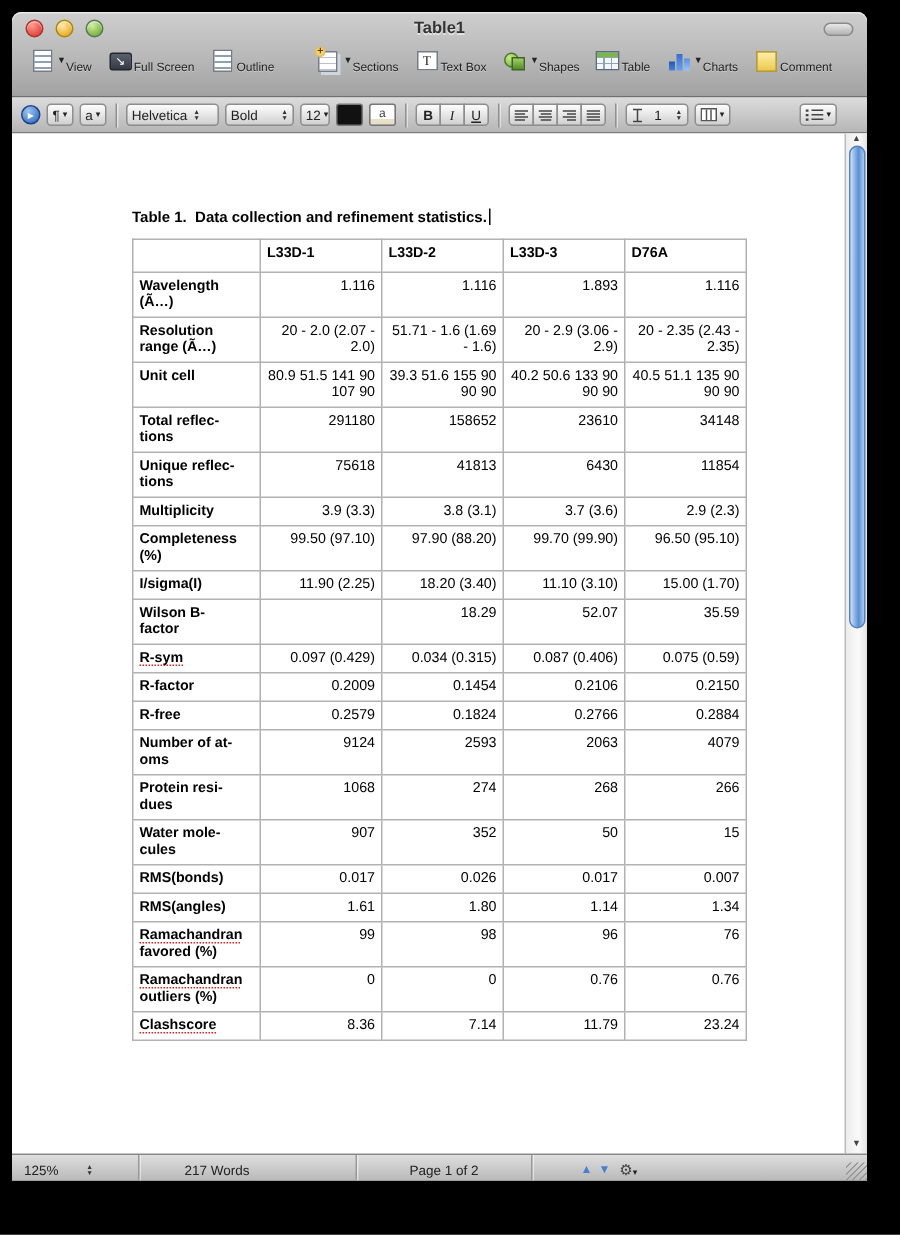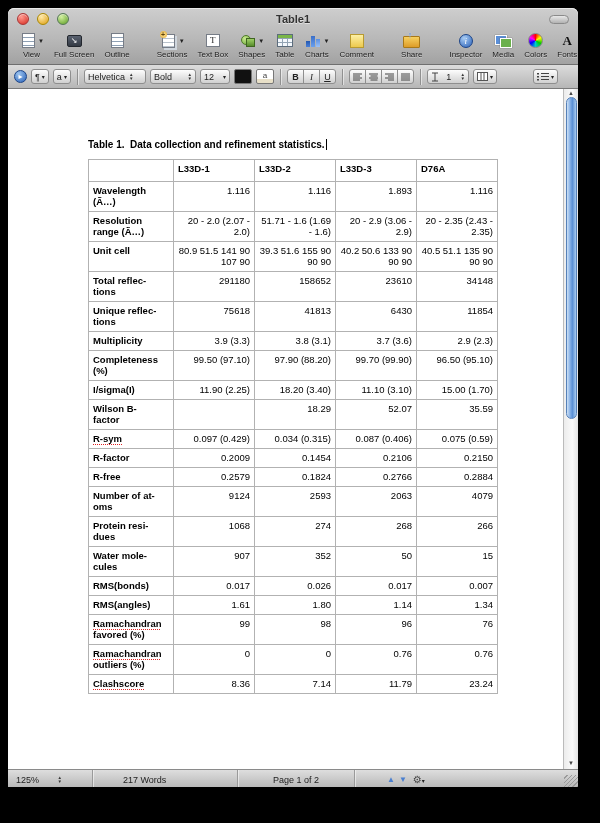--- a/index.html
+++ b/index.html
@@ -9,21 +9,21 @@
   .chrome-top{background:linear-gradient(#cecece,#b8b8b8 55%,#a2a2a2);border-bottom:1px solid #6f6f6f;}
   .titlebar{height:22px;position:relative;display:flex;align-items:center;border-radius:6px 6px 0 0;box-shadow:inset 0 1px 0 rgba(255,255,255,.55);}
   .lights{position:absolute;left:9px;top:5px;display:flex;gap:8px;}
   .light{width:12px;height:12px;border-radius:50%;box-shadow:inset 0 1px 1px rgba(255,255,255,.6);}
   .light.red{background:radial-gradient(circle at 35% 30%,#ff9a90,#e24b40 70%);border:1px solid #a33; box-sizing:border-box;}
   .light.yellow{background:radial-gradient(circle at 35% 30%,#ffe9a8,#e7b33c 70%);border:1px solid #a80;box-sizing:border-box;}
   .light.green{background:radial-gradient(circle at 35% 30%,#d2f0a0,#7fb547 70%);border:1px solid #575;box-sizing:border-box;}
   .win-title{flex:1;text-align:center;font-size:11px;font-weight:bold;color:#333;text-shadow:0 1px 0 rgba(255,255,255,.5);}
   .pill{position:absolute;right:9px;top:7px;width:20px;height:9px;border-radius:5px;background:linear-gradient(#e8e8e8,#b2b2b2);border:1px solid #8a8a8a;box-sizing:border-box;}
   .toolbar{height:34px;display:flex;align-items:flex-start;padding:2px 6px 0 6px;box-sizing:border-box;}
-  .tb-item{display:flex;flex-direction:column;align-items:center;margin:0 5px;cursor:default;}
+  .tb-item{display:flex;flex-direction:row;align-items:flex-end;margin:0 5px;cursor:default;}
   .tb-item.gap{margin-left:22px;}
   .tb-iconrow{height:17px;display:flex;align-items:center;gap:1px;}
   .tb-label{font-size:8px;color:#1c1c1c;margin-top:1px;text-shadow:0 1px 0 rgba(255,255,255,.4);white-space:nowrap;}
   .caret{font-size:6px;color:#222;line-height:6px;}
   .tb-icon{width:18px;height:15px;display:flex;align-items:center;justify-content:center;position:relative;}
   .icon-view::before,.icon-outline::before{content:"";width:11px;height:13px;background:linear-gradient(#fff,#eef) , repeating-linear-gradient(to bottom,#8ea0b4 0 1px,rgba(0,0,0,0) 1px 3px);background-blend-mode:normal;border:1px solid #767c86;background:#fff repeating-linear-gradient(to bottom,rgba(0,0,0,0) 0 3px,#8ea0b4 3px 4px);}
   .icon-fullscreen::before{content:"↘";display:block;width:13px;height:10px;background:linear-gradient(#5a6270,#343a44);border:1px solid #23272e;border-radius:2px;color:#fff;font-size:8px;line-height:10px;text-align:center;}
   .icon-sections::before{content:"";width:11px;height:12px;border:1px solid #767c86;background:#fff repeating-linear-gradient(to bottom,rgba(0,0,0,0) 0 3px,#b8c2cc 3px 4px);box-shadow:2px 2px 0 #cfd6dd;}
   .icon-sections::after{content:"+";position:absolute;left:0px;top:-2px;width:7px;height:7px;border-radius:50%;background:radial-gradient(#ffe69a,#e0a830);font-size:7px;line-height:7px;text-align:center;color:#5c4008;font-weight:bold;}
   .icon-textbox::before{content:"T";width:12px;height:11px;border:1px solid #767c86;background:#fff;font-family:"Liberation Serif",serif;font-size:9px;line-height:11px;text-align:center;color:#222;}
@@ -205,21 +205,21 @@
           <span>▼</span>
         </span>
       </div>
     <div class="fbtn" style="width:46px;justify-content:space-between;">
         <span>Bold</span>
         <span class="stepper">
           <span>▲</span>
           <span>▼</span>
         </span>
       </div>
-    <div class="fbtn" style="width:30px;justify-content:space-between;">
+    <div class="fbtn" style="width:20px;justify-content:space-between;">
         <span>12</span>
         <span class="caret">▾</span>
       </div>
     <div class="swatch-black"></div>
     <div class="swatch-a">a</div>
     <div class="fsep"></div>
     <div class="seg">
       <div class="fbtn bold-b">B</div>
       <div class="fbtn ital-i">I</div>
       <div class="fbtn undl-u">U</div>

